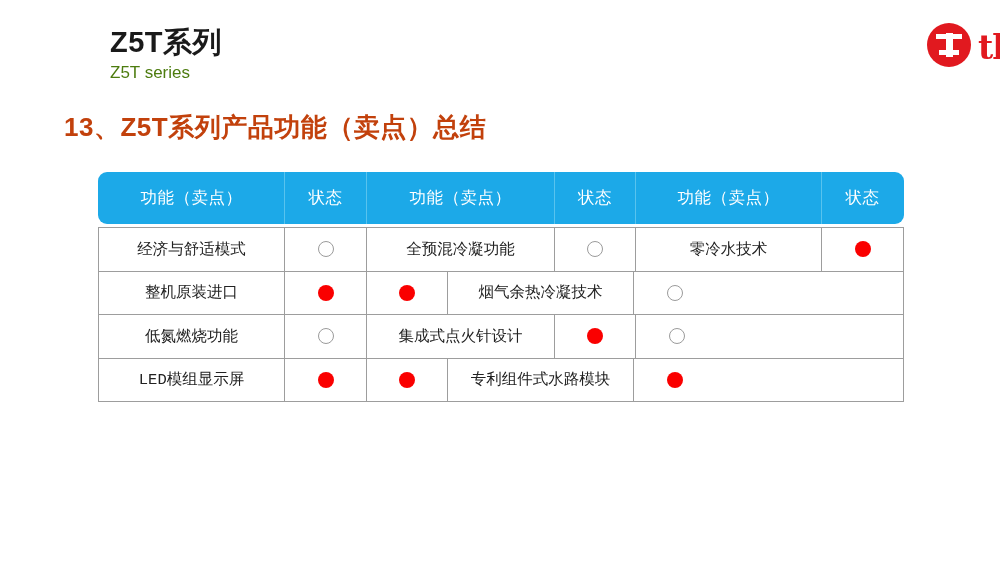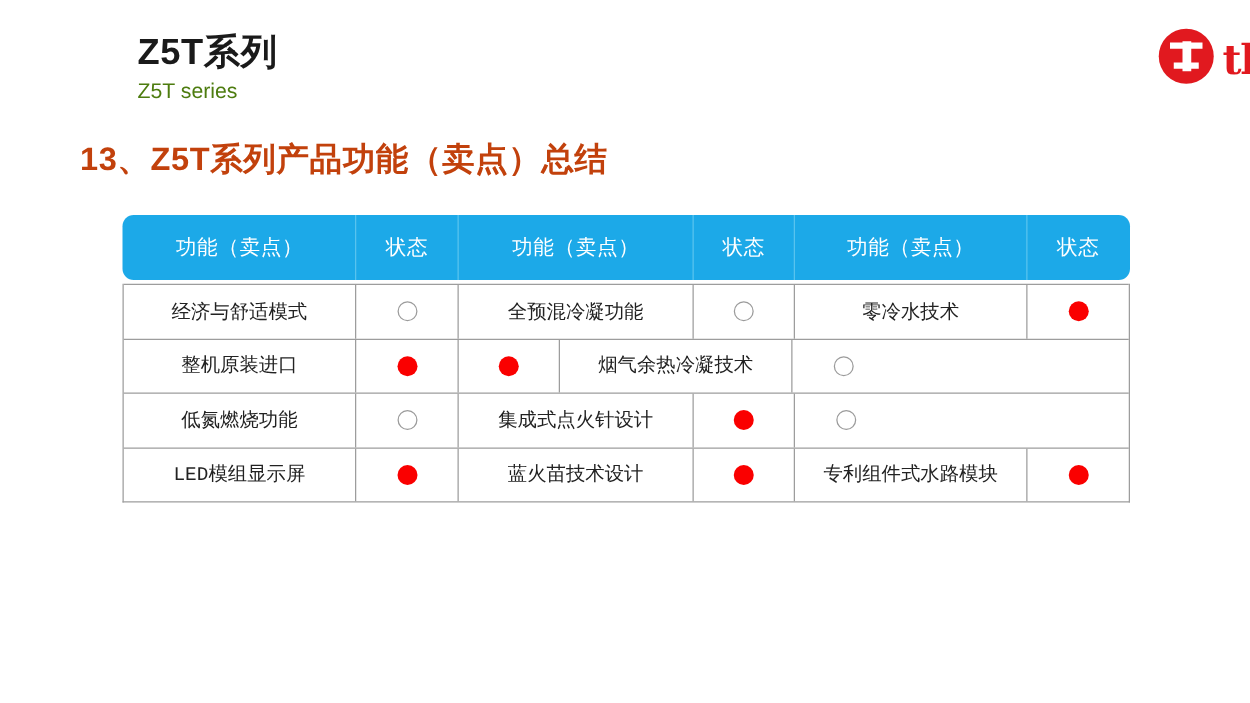--- a/index.html
+++ b/index.html
@@ -256,21 +256,20 @@
         </div>
         <div class="tcell c-status3">
           <span class="dot off"></span>
         </div>
       </div>
       <div class="trow">
         <div class="tcell c-feature">LED模组显示屏</div>
         <div class="tcell c-status">
           <span class="dot on"></span>
         </div>
-        <div class="tcell c-feature2">蓝火苗技术设计</div>
         <div class="tcell c-status2">
           <span class="dot on"></span>
         </div>
         <div class="tcell c-feature3">专利组件式水路模块</div>
         <div class="tcell c-status3">
           <span class="dot on"></span>
         </div>
       </div>
     </div>
 </div>

